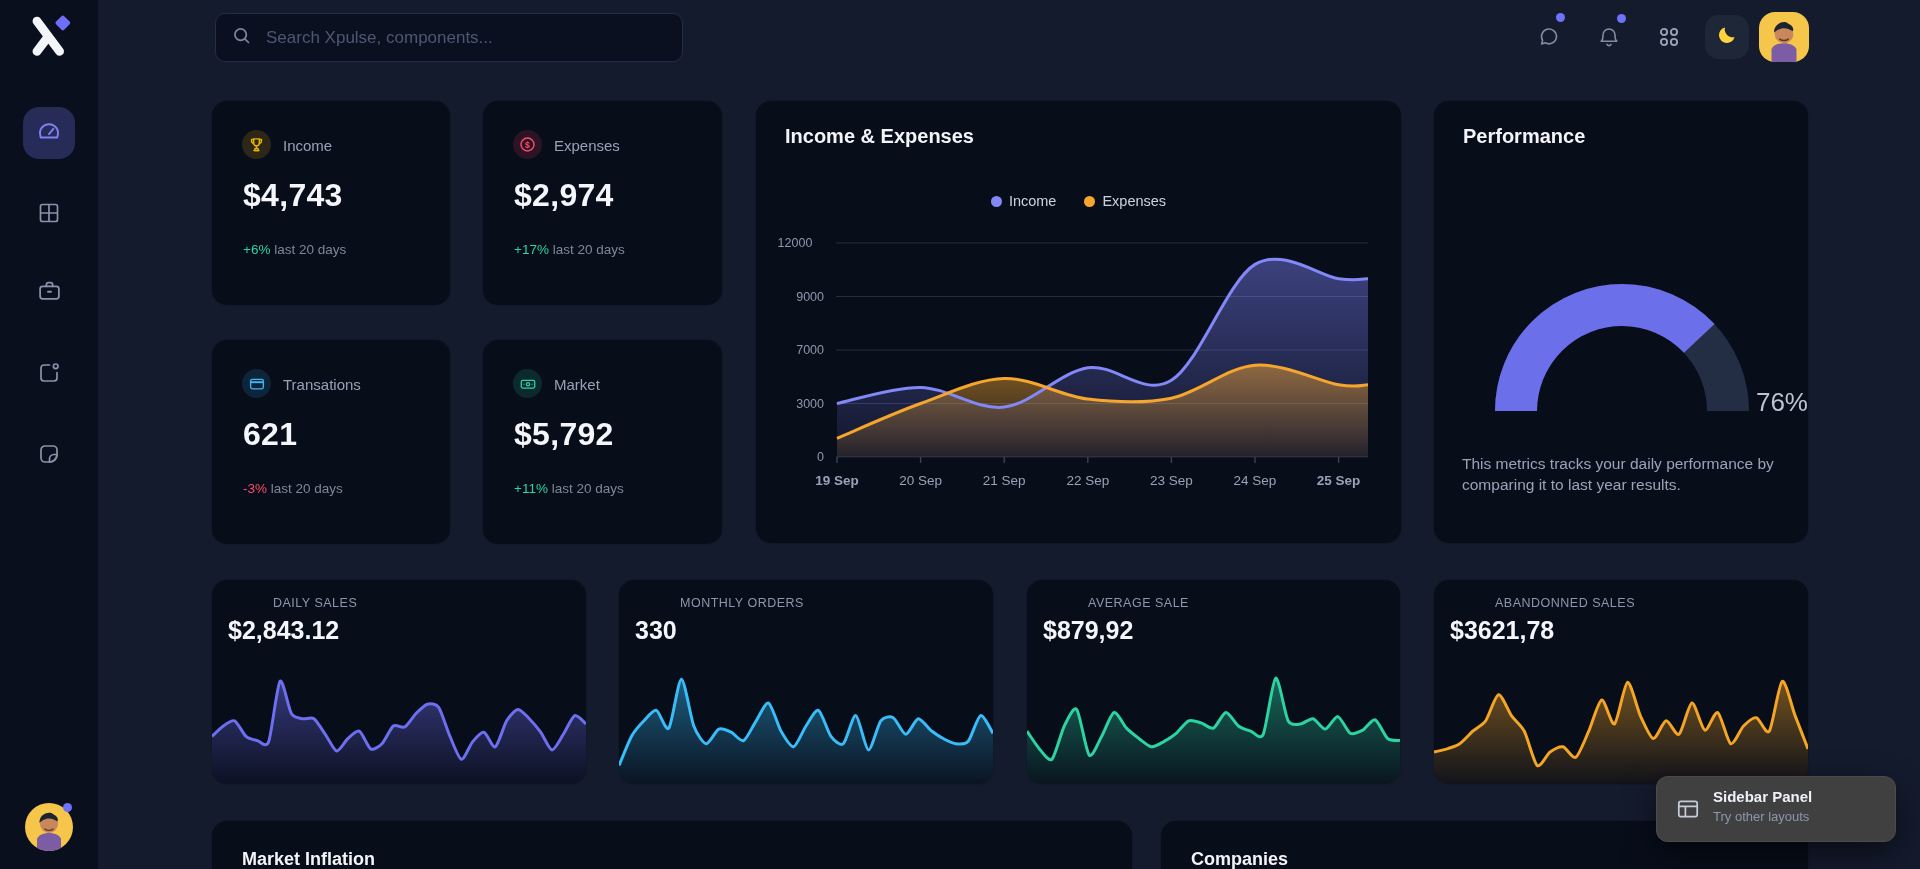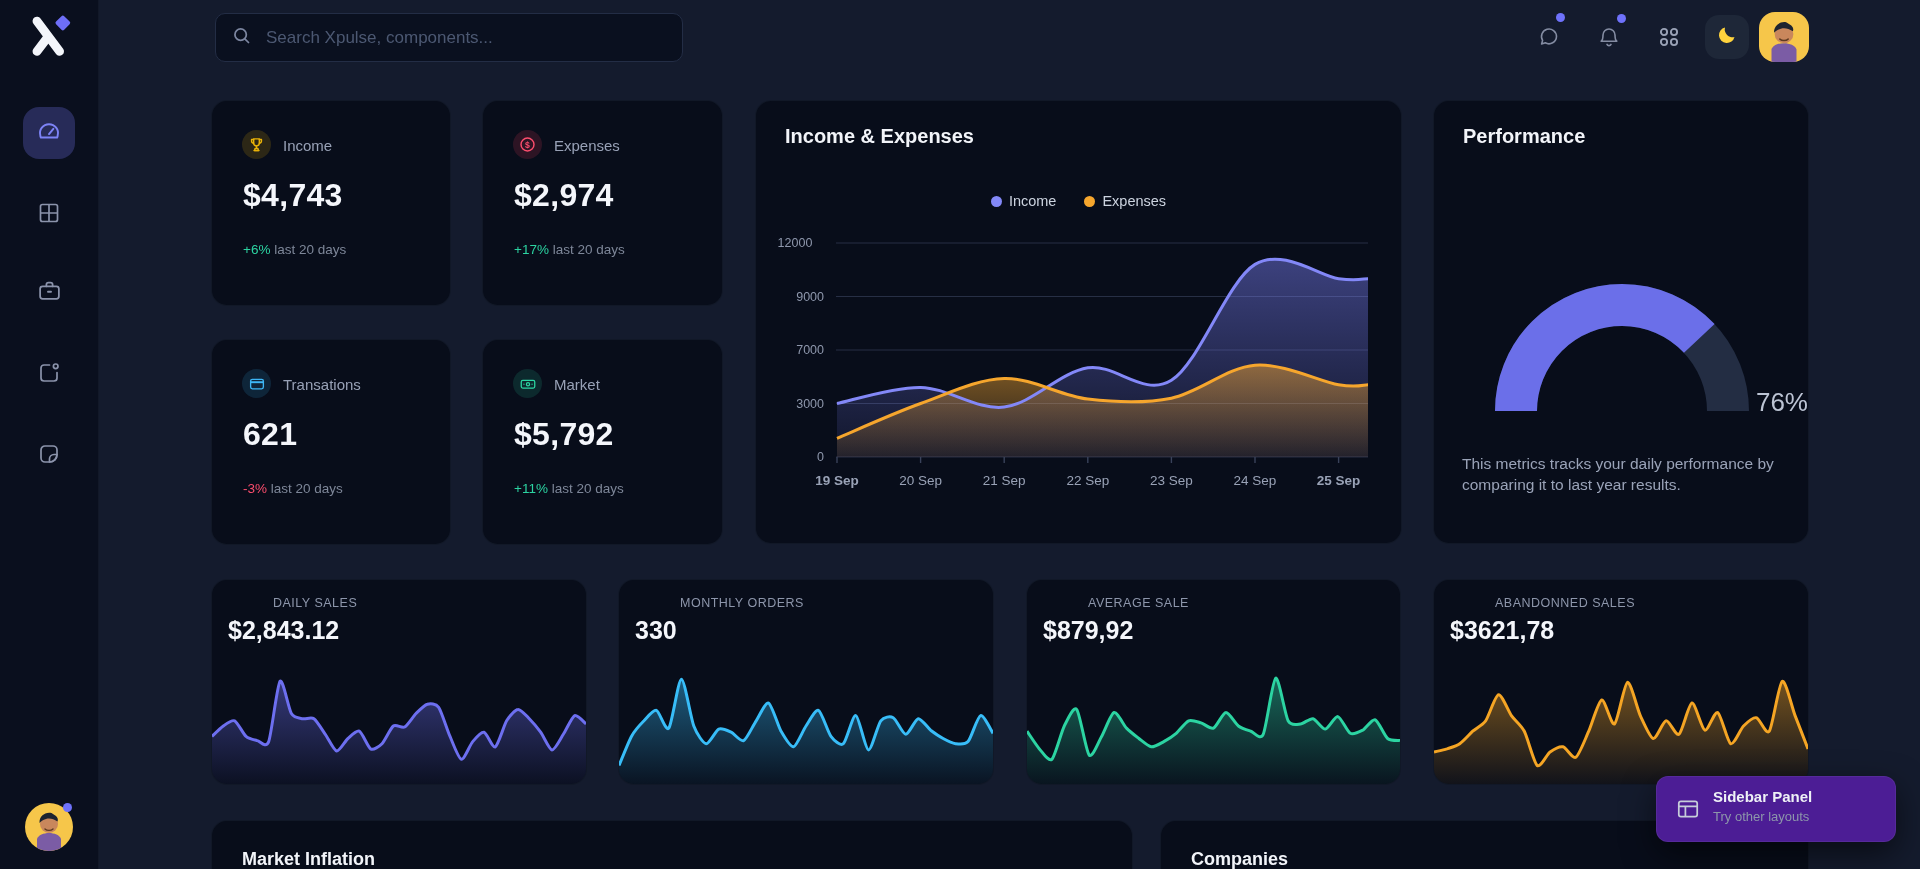--- a/index.html
+++ b/index.html
@@ -67,21 +67,21 @@
   .m-label{position:absolute;left:17px;top:16px;font-size:12.5px;letter-spacing:.5px;color:#8d96ab;margin-left:44px;}
   .m-value{position:absolute;left:16px;top:36px;font-size:25px;font-weight:700;color:#f4f6fb;}
   .spark{position:absolute;left:0;bottom:0;width:100%;height:122px;display:block;}
 
   
   .b1{left:211px;top:820px;width:922px;height:140px;}
   .b2{left:1160px;top:820px;width:649px;height:140px;}
   .b-title{position:absolute;left:30px;top:28px;font-size:18px;font-weight:700;color:#f2f4f9;}
 
   
-  .tooltip{position:absolute;left:1656px;top:776px;width:238px;height:64px;background:#4c1d95;border:1px solid rgba(255,255,255,.06);border-radius:12px;box-shadow:0 12px 32px rgba(0,0,0,.55);z-index:20;cursor:pointer;}
+  .tooltip{position:absolute;left:1656px;top:776px;width:238px;height:64px;background:#404040;border:1px solid rgba(255,255,255,.06);border-radius:12px;box-shadow:0 12px 32px rgba(0,0,0,.55);z-index:20;cursor:pointer;}
   .tt-icon{position:absolute;left:18px;top:19px;width:26px;height:26px;color:#c6cdda;}
   .tt-title{position:absolute;left:56px;top:11px;font-size:15px;font-weight:700;color:#eef1f6;}
   .tt-sub{position:absolute;left:56px;top:32px;font-size:13px;color:#8d96ab;}
 </style>
 </head>
 <body>
 
 <div class="page">
 
   <div class="sidebar">

